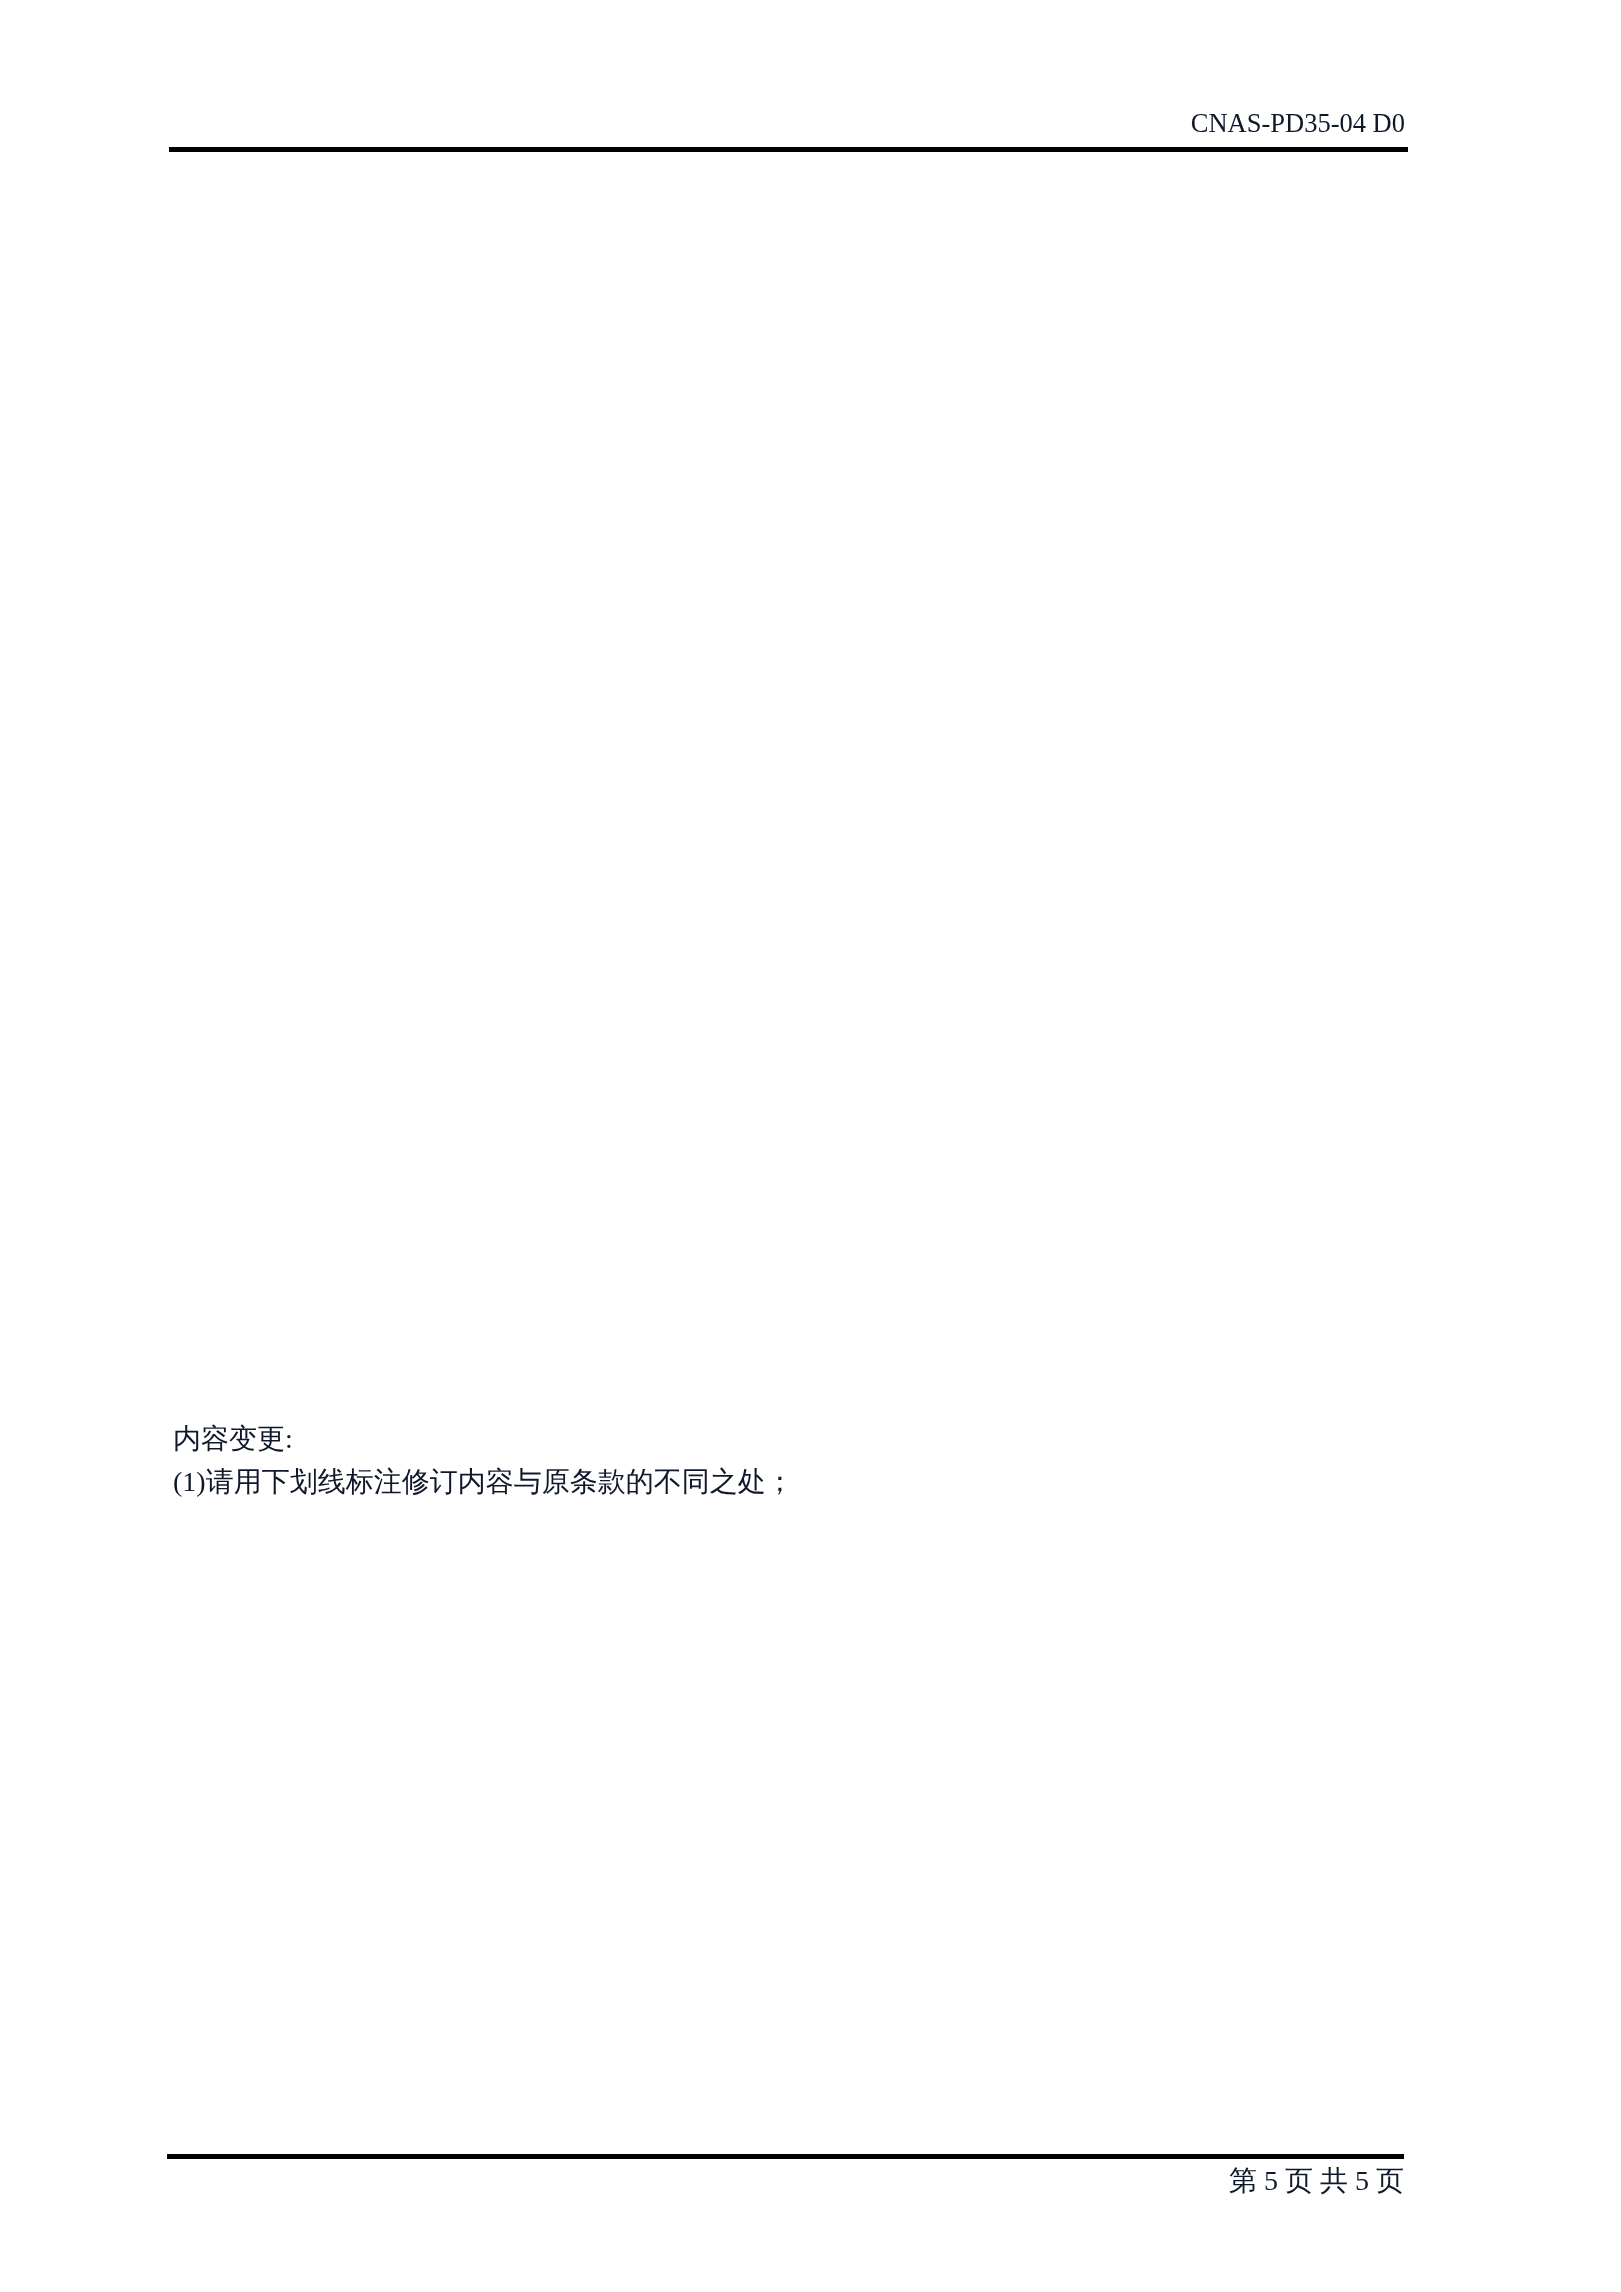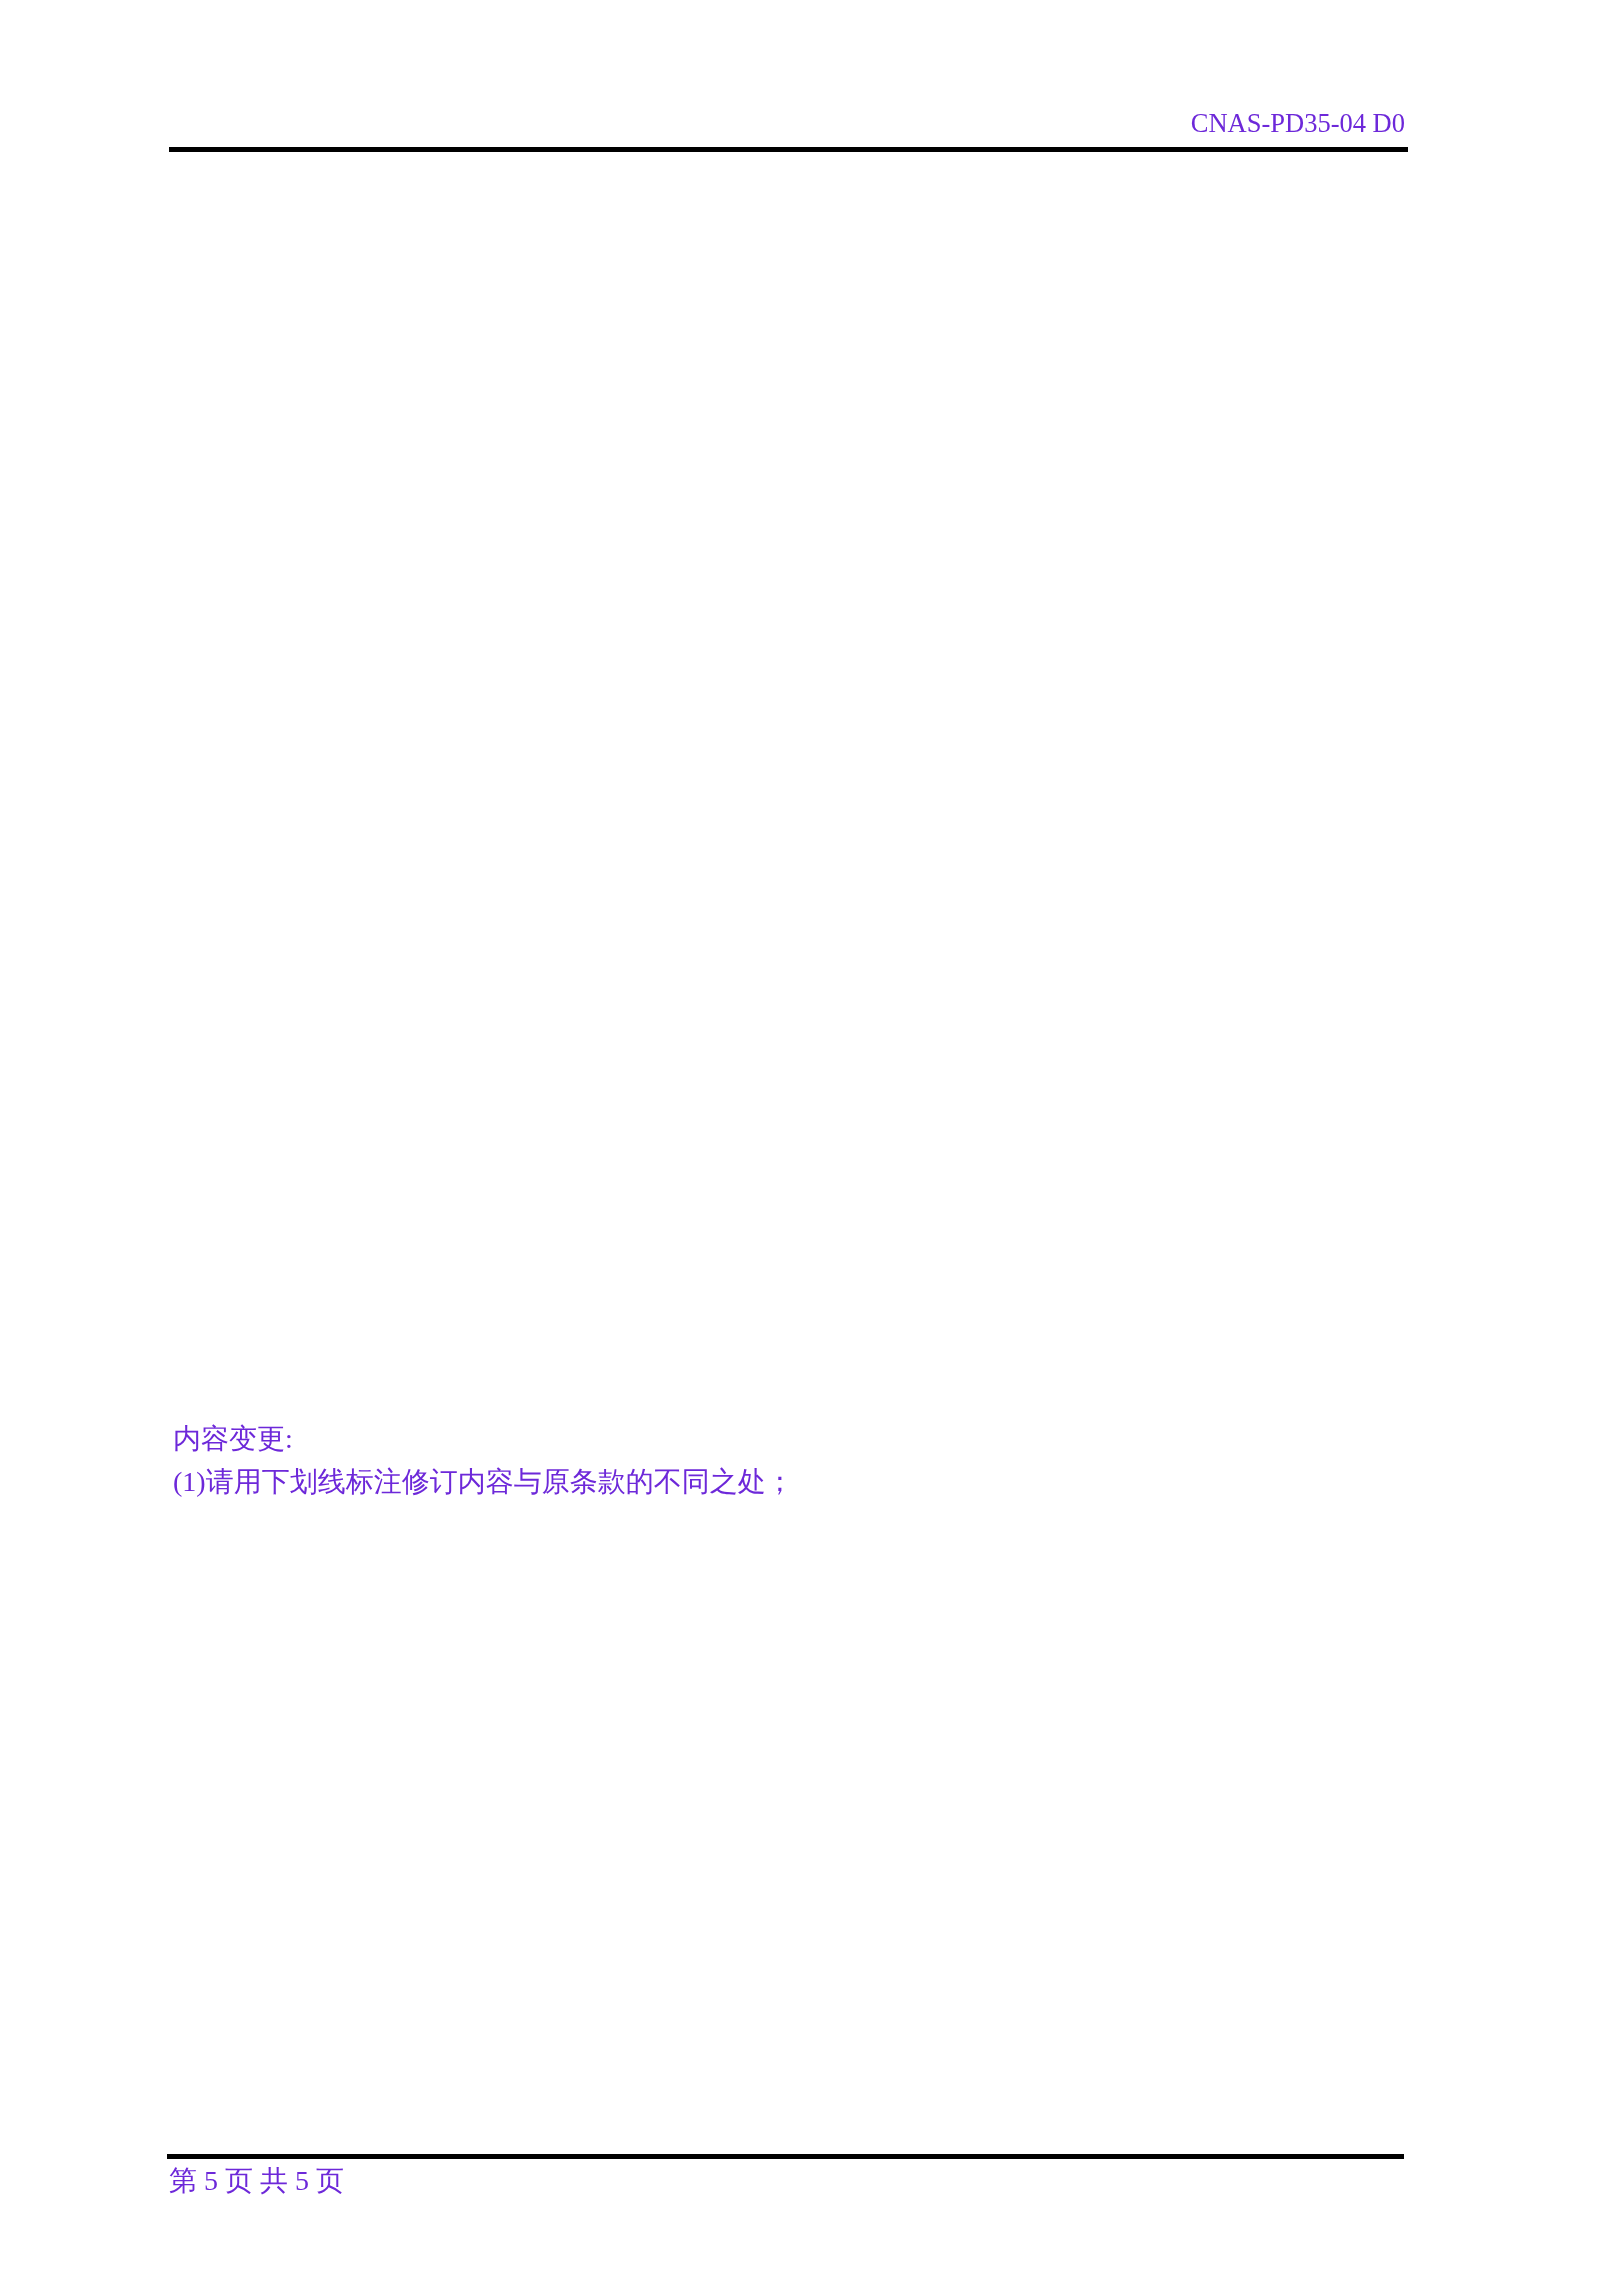--- a/index.html
+++ b/index.html
@@ -1,29 +1,29 @@
 <!DOCTYPE html>
 <html><head>
 <meta charset="utf-8">
 <style>
   html,body{margin:0;padding:0;background:#ffffff;}
   .page{
-    position:relative;width:1621px;height:2293px;background:#ffffff;color:#6d28d9;
+    position:relative;width:1621px;height:2293px;background:#ffffff;color:#0f172a;
     font-family:"Liberation Serif","DejaVu Serif",serif;
     font-size:28px;line-height:43px;overflow:hidden;
   }
   .hdr-code{position:absolute;top:106px;right:216px;font-size:26.5px;line-height:35px;}
   .hdr-rule{position:absolute;left:169px;top:147px;width:1239px;height:4.9px;background:#000;}
   table.rev{
     position:absolute;left:160px;top:168px;width:1242px;
     border-collapse:collapse;table-layout:fixed;
   }
   .notes{position:absolute;left:173px;top:1417px;width:1235px;}
   .footer-rule{position:absolute;left:167px;top:2154px;width:1237px;height:4.9px;background:#000;}
-  .footer-text{position:absolute;left:169px;top:2161px;width:1235px;text-align:left;line-height:39px;}
+  .footer-text{position:absolute;left:169px;top:2161px;width:1235px;text-align:right;line-height:39px;}
 </style>
 </head>
 <body>
 
 <div class="page">
 
   <div class="hdr-code">CNAS-PD35-04 D0</div>
   <div class="hdr-rule"></div>
 
   <table class="rev">

